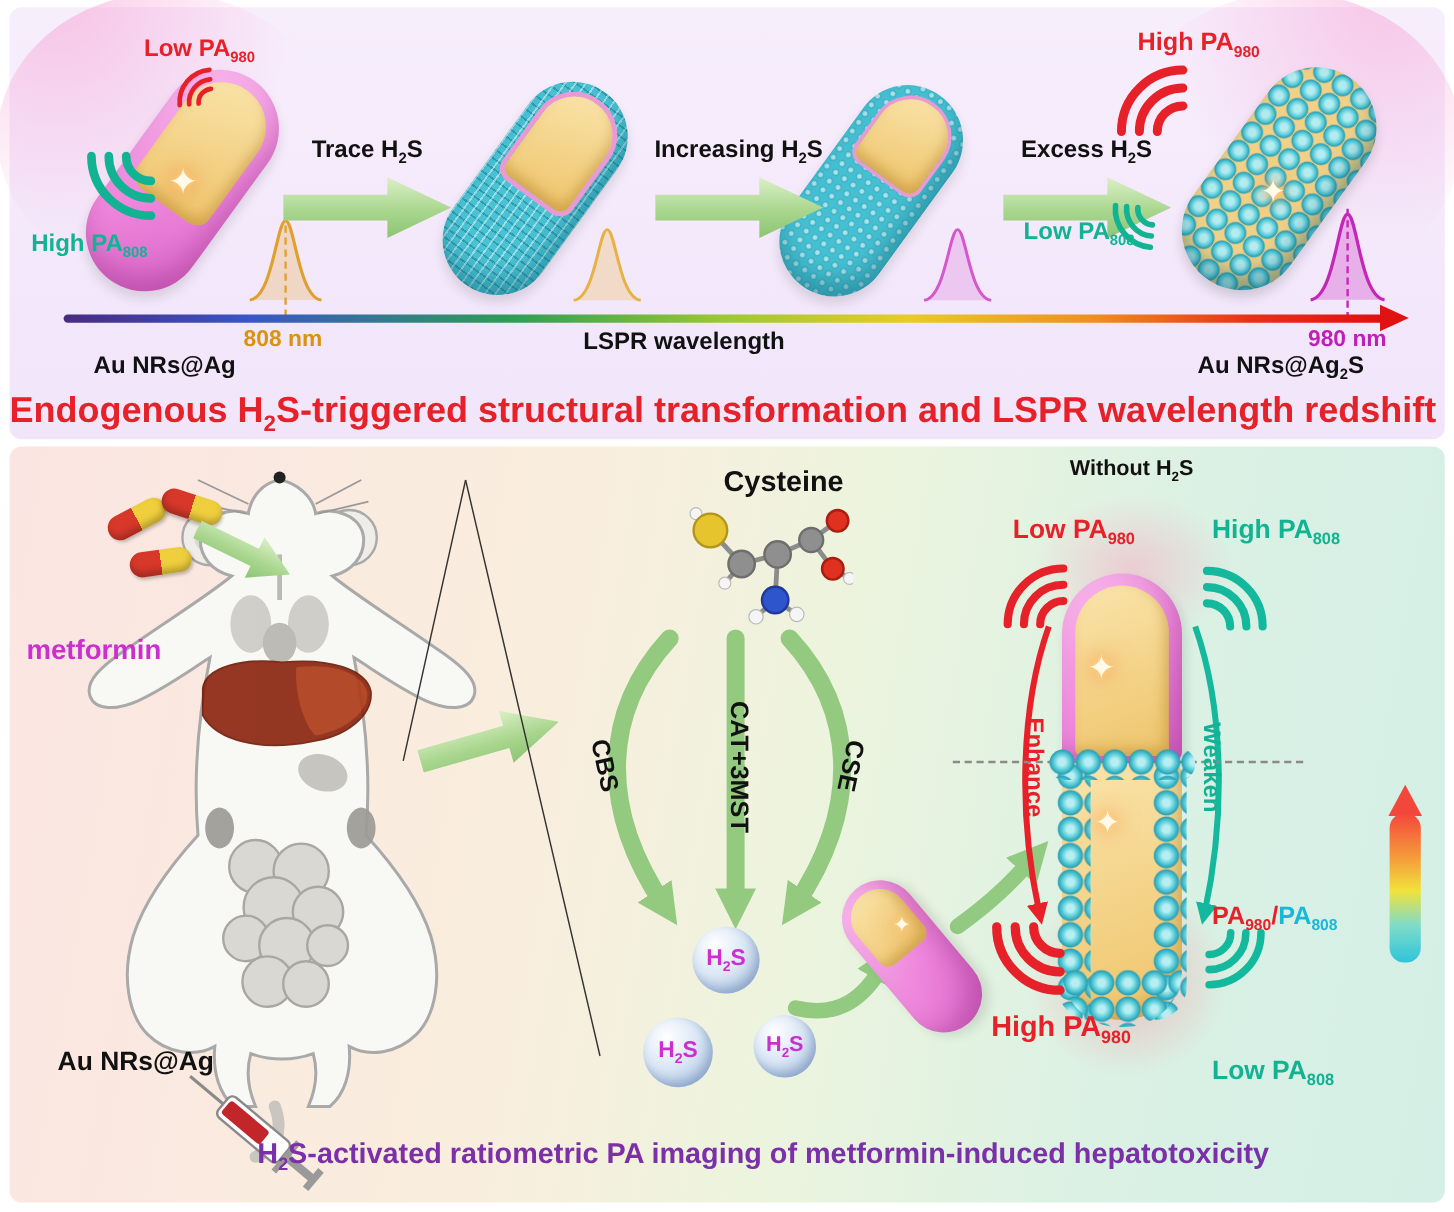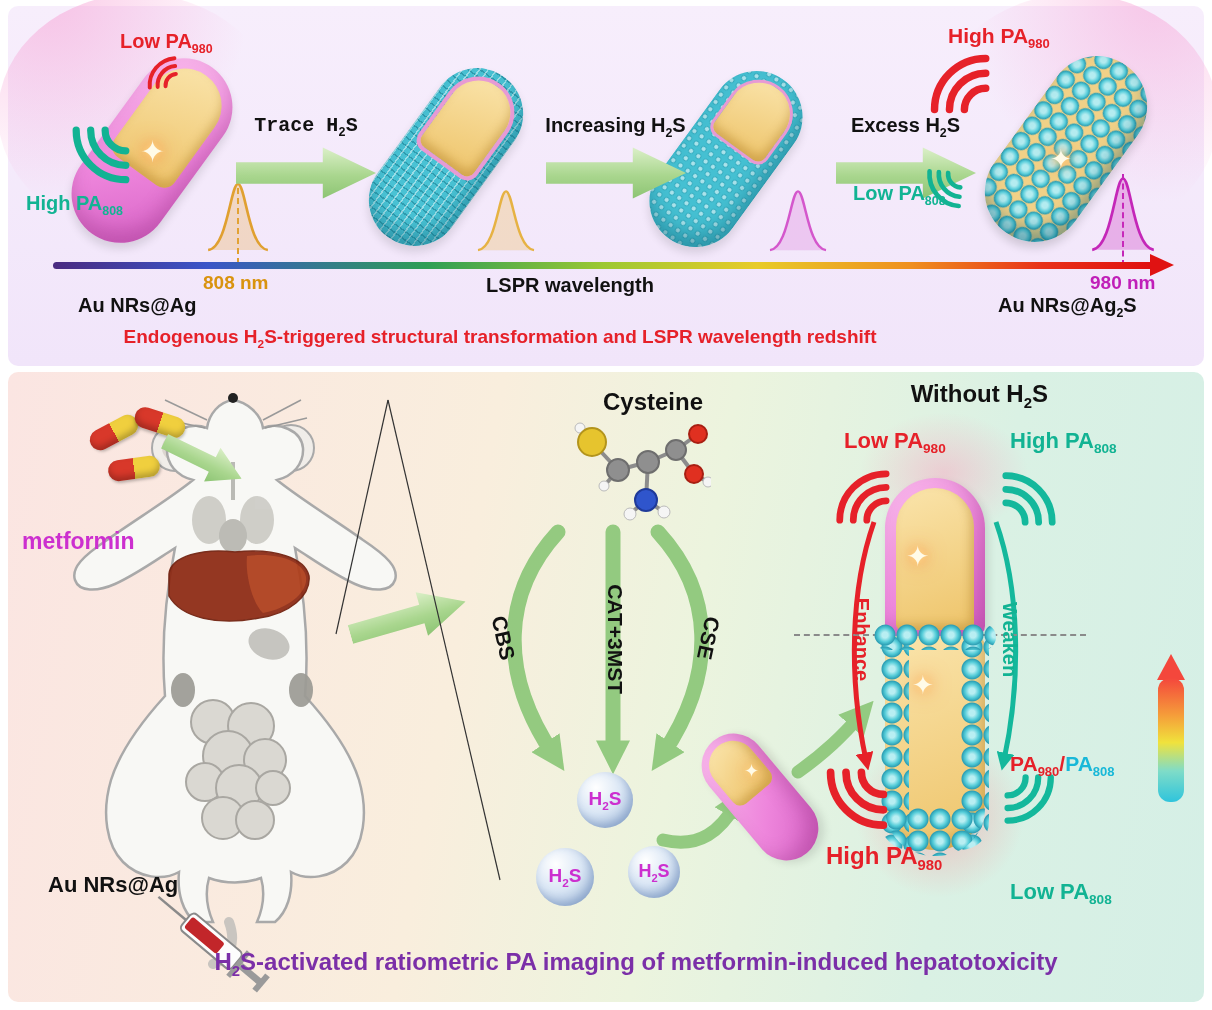--- a/index.html
+++ b/index.html
@@ -91,21 +91,21 @@
     <div class="capsule" style="left:672px;top:55px;width:92px;height:196px;transform:rotate(36deg);">
       <div class="cap-body dotbody"></div>
       <div class="yellowcore" style="top:8px;left:12px;right:12px;height:72px;border:3px solid #e79ad4;"></div>
     </div>
 
     <div class="capsule" style="left:1008px;top:40px;width:100px;height:206px;transform:rotate(36deg);">
       <div class="cap-body bubblebody"></div>
     </div>
     <div class="spark" style="left:1042px;top:138px;font-size:26px;">✦</div>
 
-    <div class="lbl blk center" style="left:212px;top:108px;width:172px;font-size:20px;font-family:Liberation Mono, monospace;"><span>Trace H</span><sub>2</sub><span>S</span></div>
+    <div class="lbl blk center" style="left:212px;top:108px;width:172px;font-size:20px;"><span>Trace H</span><sub>2</sub><span>S</span></div>
     <div class="barrow" style="left:228px;top:140px;width:140px;height:54px;"></div>
     <div class="lbl blk center" style="left:505px;top:108px;width:205px;font-size:20px;"><span>Increasing H</span><sub>2</sub><span>S</span></div>
     <div class="barrow" style="left:538px;top:140px;width:140px;height:54px;"></div>
     <div class="lbl blk center" style="left:795px;top:108px;width:205px;font-size:20px;"><span>Excess H</span><sub>2</sub><span>S</span></div>
     <div class="barrow" style="left:828px;top:140px;width:140px;height:54px;"></div>
 
     <div class="lbl red" style="left:112px;top:24px;font-size:20px;"><span>Low PA</span><sub>980</sub></div>
     <svg class="sig" style="left:136px;top:50px;width:34px;height:34px;color:#e62129;transform:rotate(-95deg);">
         <use href="#sig"></use>
       </svg>
@@ -118,21 +118,21 @@
         <use href="#sig"></use>
       </svg>
     <div class="lbl teal" style="left:845px;top:176px;font-size:20px;"><span>Low PA</span><sub>808</sub></div>
     <svg class="sig" style="left:916px;top:164px;width:40px;height:40px;color:#12b393;transform:rotate(185deg);">
         <use href="#sig"></use>
       </svg>
 
     <div class="lbl blk" style="left:70px;top:288px;font-size:20px;"><span>Au NRs@Ag</span></div>
     <div class="lbl blk" style="left:990px;top:288px;font-size:20px;"><span>Au NRs@Ag</span><sub>2</sub><span>S</span></div>
 
-    <div class="lbl red center" style="left:0;top:320px;width:984px;font-size:19px;"><span>Endogenous H</span><sub>2</sub><span>S-triggered structural transformation and LSPR wavelength redshift</span></div>
+    <div class="lbl red center" style="left:0;top:320px;width:984px;font-size:30px;"><span>Endogenous H</span><sub>2</sub><span>S-triggered structural transformation and LSPR wavelength redshift</span></div>
   </div>
 
   <div id="bottom-panel" class="panel">
 
     <div class="glow" style="left:846px;top:36px;width:180px;height:130px;background:radial-gradient(ellipse,rgba(250,160,190,.45),transparent 66%);"></div>
     <div class="glow" style="left:842px;top:356px;width:180px;height:175px;background:radial-gradient(ellipse,rgba(250,140,150,.5),transparent 66%);"></div>
 
     <svg class="abs" style="left:15px;top:12px;" width="425" height="585" viewBox="0 0 425 585">
       <circle cx="152" cy="64" r="23" fill="#f0ede9" stroke="#a9a9a9" stroke-width="2"></circle>
       <circle cx="268" cy="64" r="23" fill="#f0ede9" stroke="#a9a9a9" stroke-width="2"></circle>
@@ -274,21 +274,21 @@
       <div class="abs" style="left:0;top:158px;width:100px;height:214px;border-radius:10px 10px 50px 50px;background:linear-gradient(160deg,#fae4ab,#eec46a);box-shadow:inset -6px -8px 12px rgba(160,110,20,.35);">
         <div class="abs bubbles" style="left:-4px;top:0;width:28px;height:214px;border-radius:0 0 0 50px;"></div>
         <div class="abs bubbles" style="right:-4px;top:0;width:28px;height:214px;border-radius:0 0 50px 0;"></div>
         <div class="abs bubbles" style="left:0;bottom:-6px;width:100px;height:48px;border-radius:0 0 50px 50px;"></div>
       </div>
     </div>
     <div class="abs bubbles" style="left:866px;top:252px;width:122px;height:26px;border-radius:13px;"></div>
     <div class="spark" style="left:898px;top:168px;font-size:28px;">✦</div>
     <div class="spark" style="left:904px;top:298px;font-size:26px;">✦</div>
 
-    <div class="lbl blk center" style="left:830px;top:8px;width:210px;font-size:24px;text-align:right;"><span>Without H</span><sub>2</sub><span>S</span></div>
+    <div class="lbl blk center" style="left:830px;top:8px;width:210px;font-size:18px;"><span>Without H</span><sub>2</sub><span>S</span></div>
     <div class="lbl red" style="left:836px;top:56px;font-size:22px;"><span>Low PA</span><sub>980</sub></div>
     <div class="lbl teal" style="left:1002px;top:56px;font-size:22px;"><span>High PA</span><sub>808</sub></div>
     <svg class="sig" style="left:824px;top:96px;width:58px;height:58px;color:#e62129;transform:rotate(-90deg);">
         <use href="#sig"></use>
       </svg>
     <svg class="sig" style="left:992px;top:96px;width:58px;height:58px;color:#14b89c;">
         <use href="#sig"></use>
       </svg>
     <div class="lbl red center" style="left:808px;top:256px;width:90px;font-size:20px;transform:rotate(90deg);"><span>Enhance</span></div>
     <div class="lbl teal center" style="left:956px;top:256px;width:90px;font-size:20px;transform:rotate(90deg);"><span>Weaken</span></div>

